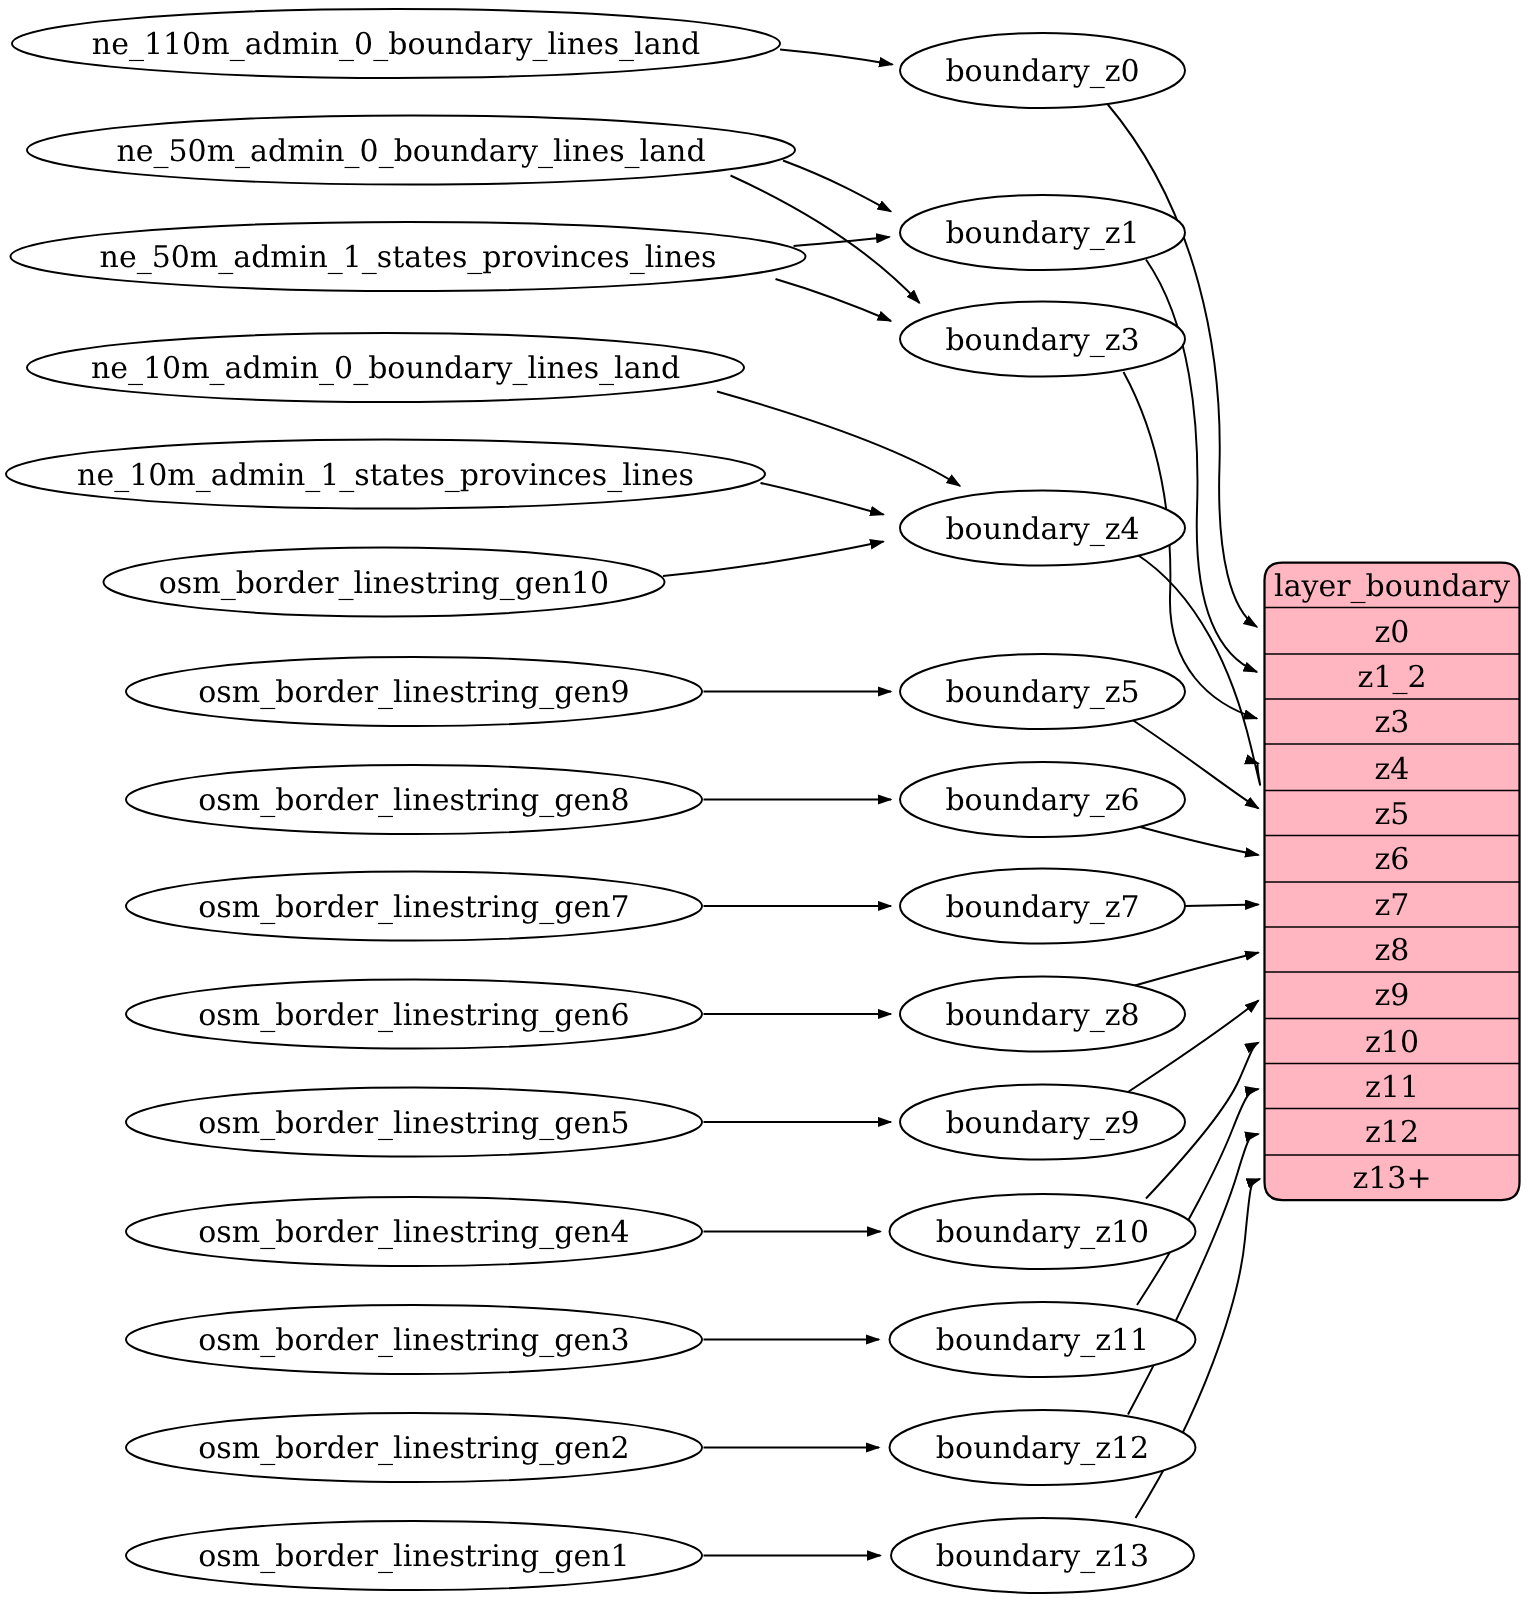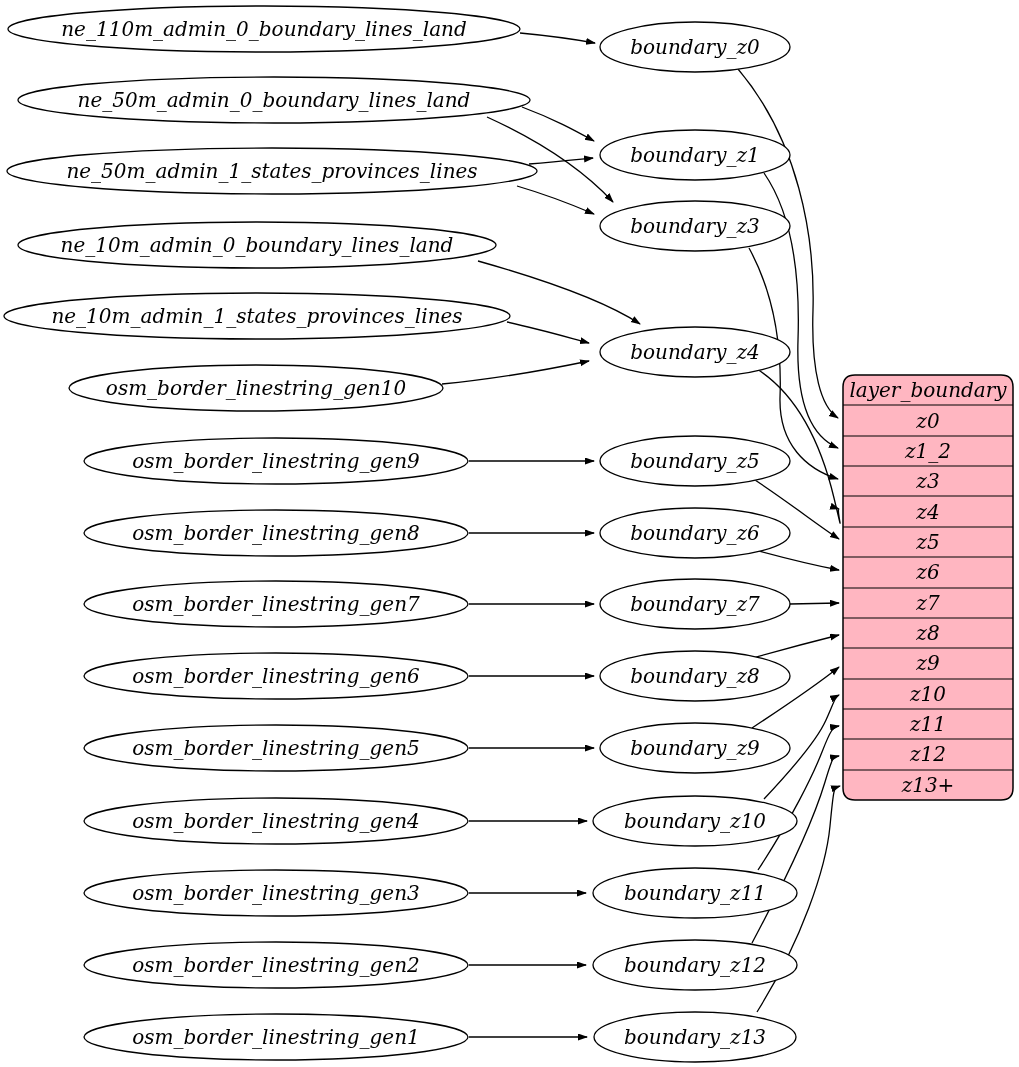--- a/index.html
+++ b/index.html
@@ -1,16 +1,16 @@
 <!DOCTYPE html>
 <html><head>
 <meta charset="utf-8">
 <style>
   html, body { margin: 0; padding: 0; background: #ffffff; }
-  #canvas { width: 892px; height: 1067px; position: relative; font-style: italic; }
+  #canvas { width: 892px; height: 1067px; position: relative; }
   svg { display: block; }
   .node-ellipse { fill: #ffffff; stroke: #000000; stroke-width: 1.3px; }
   .edge { fill: none; stroke: #000000; stroke-width: 1.3px; }
   .sep { stroke: #000000; stroke-width: 1.1px; }
   .tbl-outline { stroke: #000000; stroke-width: 1.5px; }
   text {
     font-family: "DejaVu Serif", "Liberation Serif", serif;
     font-size: 20px;
     fill: #000000;
     text-anchor: middle;

